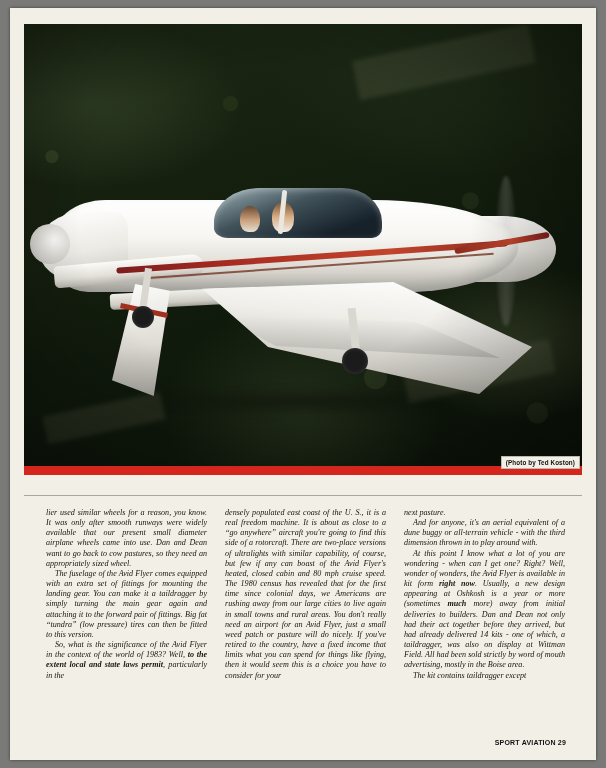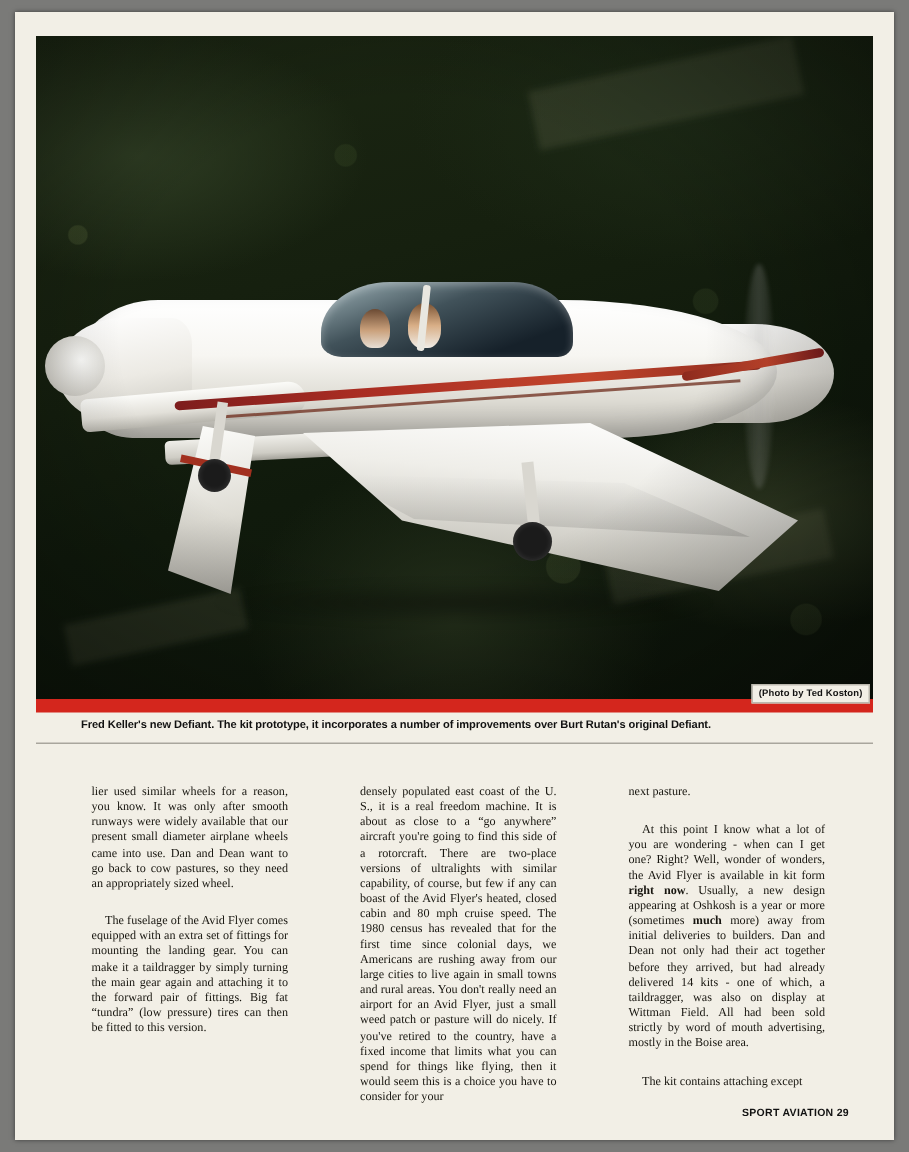--- a/index.html
+++ b/index.html
@@ -310,21 +310,22 @@
   .col {
     width: 161px;
     font-size: 8.1px;
     line-height: 10.15px;
     color: #17150f;
     text-align: justify;
     text-justify: inter-word;
     hyphens: auto;
   }
   .col p {
-    margin: 15px;
+    margin: 0;
+    font-style: italic;
   }
   .col p.indent {
     text-indent: 9px;
   }
   .col b {
     font-weight: bold;
   }
   #footer {
     position: absolute;
     right: 30px;
@@ -372,32 +373,33 @@
       <div class="wheel" style="left:108px; top:186px; width:22px; height:22px;"></div>
       <div class="gear-strut" style="left:326px; top:188px; width:8px; height:46px; transform:rotate(-6deg);"></div>
       <div class="wheel" style="left:318px; top:228px; width:26px; height:26px;"></div>
     </div>
 
     <div class="photo-vignette"></div>
   </div>
 
   <div id="red-bar"></div>
   <div id="photo-credit">(Photo by Ted Koston)</div>
-  <div id="caption">Fred Keller's new Defiant. The kit prototype, it incorporates a number of improvements over Burt Rutan's original Defiant.</div>
   <div id="caption-rule"></div>
 
   <div id="columns">
     <div class="col">
         <p>lier used similar wheels for a reason, you know. It was only after smooth runways were widely available that our present small diameter airplane wheels came into use. Dan and Dean want to go back to cow pastures, so they need an appropriately sized wheel.</p>
         <p class="indent">The fuselage of the Avid Flyer comes equipped with an extra set of fittings for mounting the landing gear. You can make it a taildragger by simply turning the main gear again and attaching it to the forward pair of fittings. Big fat “tundra” (low pressure) tires can then be fitted to this version.</p>
+        <p class="indent">So, what is the significance of the Avid Flyer in the context of the world of 1983? Well, <b>to the extent local and state laws permit</b>, particularly in the</p>
       </div>
     <div class="col">
         <p>densely populated east coast of the U. S., it is a real freedom machine. It is about as close to a “go anywhere” aircraft you're going to find this side of a rotorcraft. There are two-place versions of ultralights with similar capability, of course, but few if any can boast of the Avid Flyer's heated, closed cabin and 80 mph cruise speed. The 1980 census has revealed that for the first time since colonial days, we Americans are rushing away from our large cities to live again in small towns and rural areas. You don't really need an airport for an Avid Flyer, just a small weed patch or pasture will do nicely. If you've retired to the country, have a fixed income that limits what you can spend for things like flying, then it would seem this is a choice you have to consider for your</p>
       </div>
     <div class="col">
         <p>next pasture.</p>
+        <p class="indent">And for anyone, it's an aerial equivalent of a dune buggy or all-terrain vehicle - with the third dimension thrown in to play around with.</p>
         <p class="indent">At this point I know what a lot of you are wondering - when can I get one? Right? Well, wonder of wonders, the Avid Flyer is available in kit form <b>right now</b>. Usually, a new design appearing at Oshkosh is a year or more (sometimes <b>much</b> more) away from initial deliveries to builders. Dan and Dean not only had their act together before they arrived, but had already delivered 14 kits - one of which, a taildragger, was also on display at Wittman Field. All had been sold strictly by word of mouth advertising, mostly in the Boise area.</p>
-        <p class="indent">The kit contains attaching except</p>
+        <p class="indent">The kit contains taildragger except</p>
       </div>
   </div>
 
   <div id="footer">SPORT AVIATION 29</div>
 </div>
 
 </body></html>

